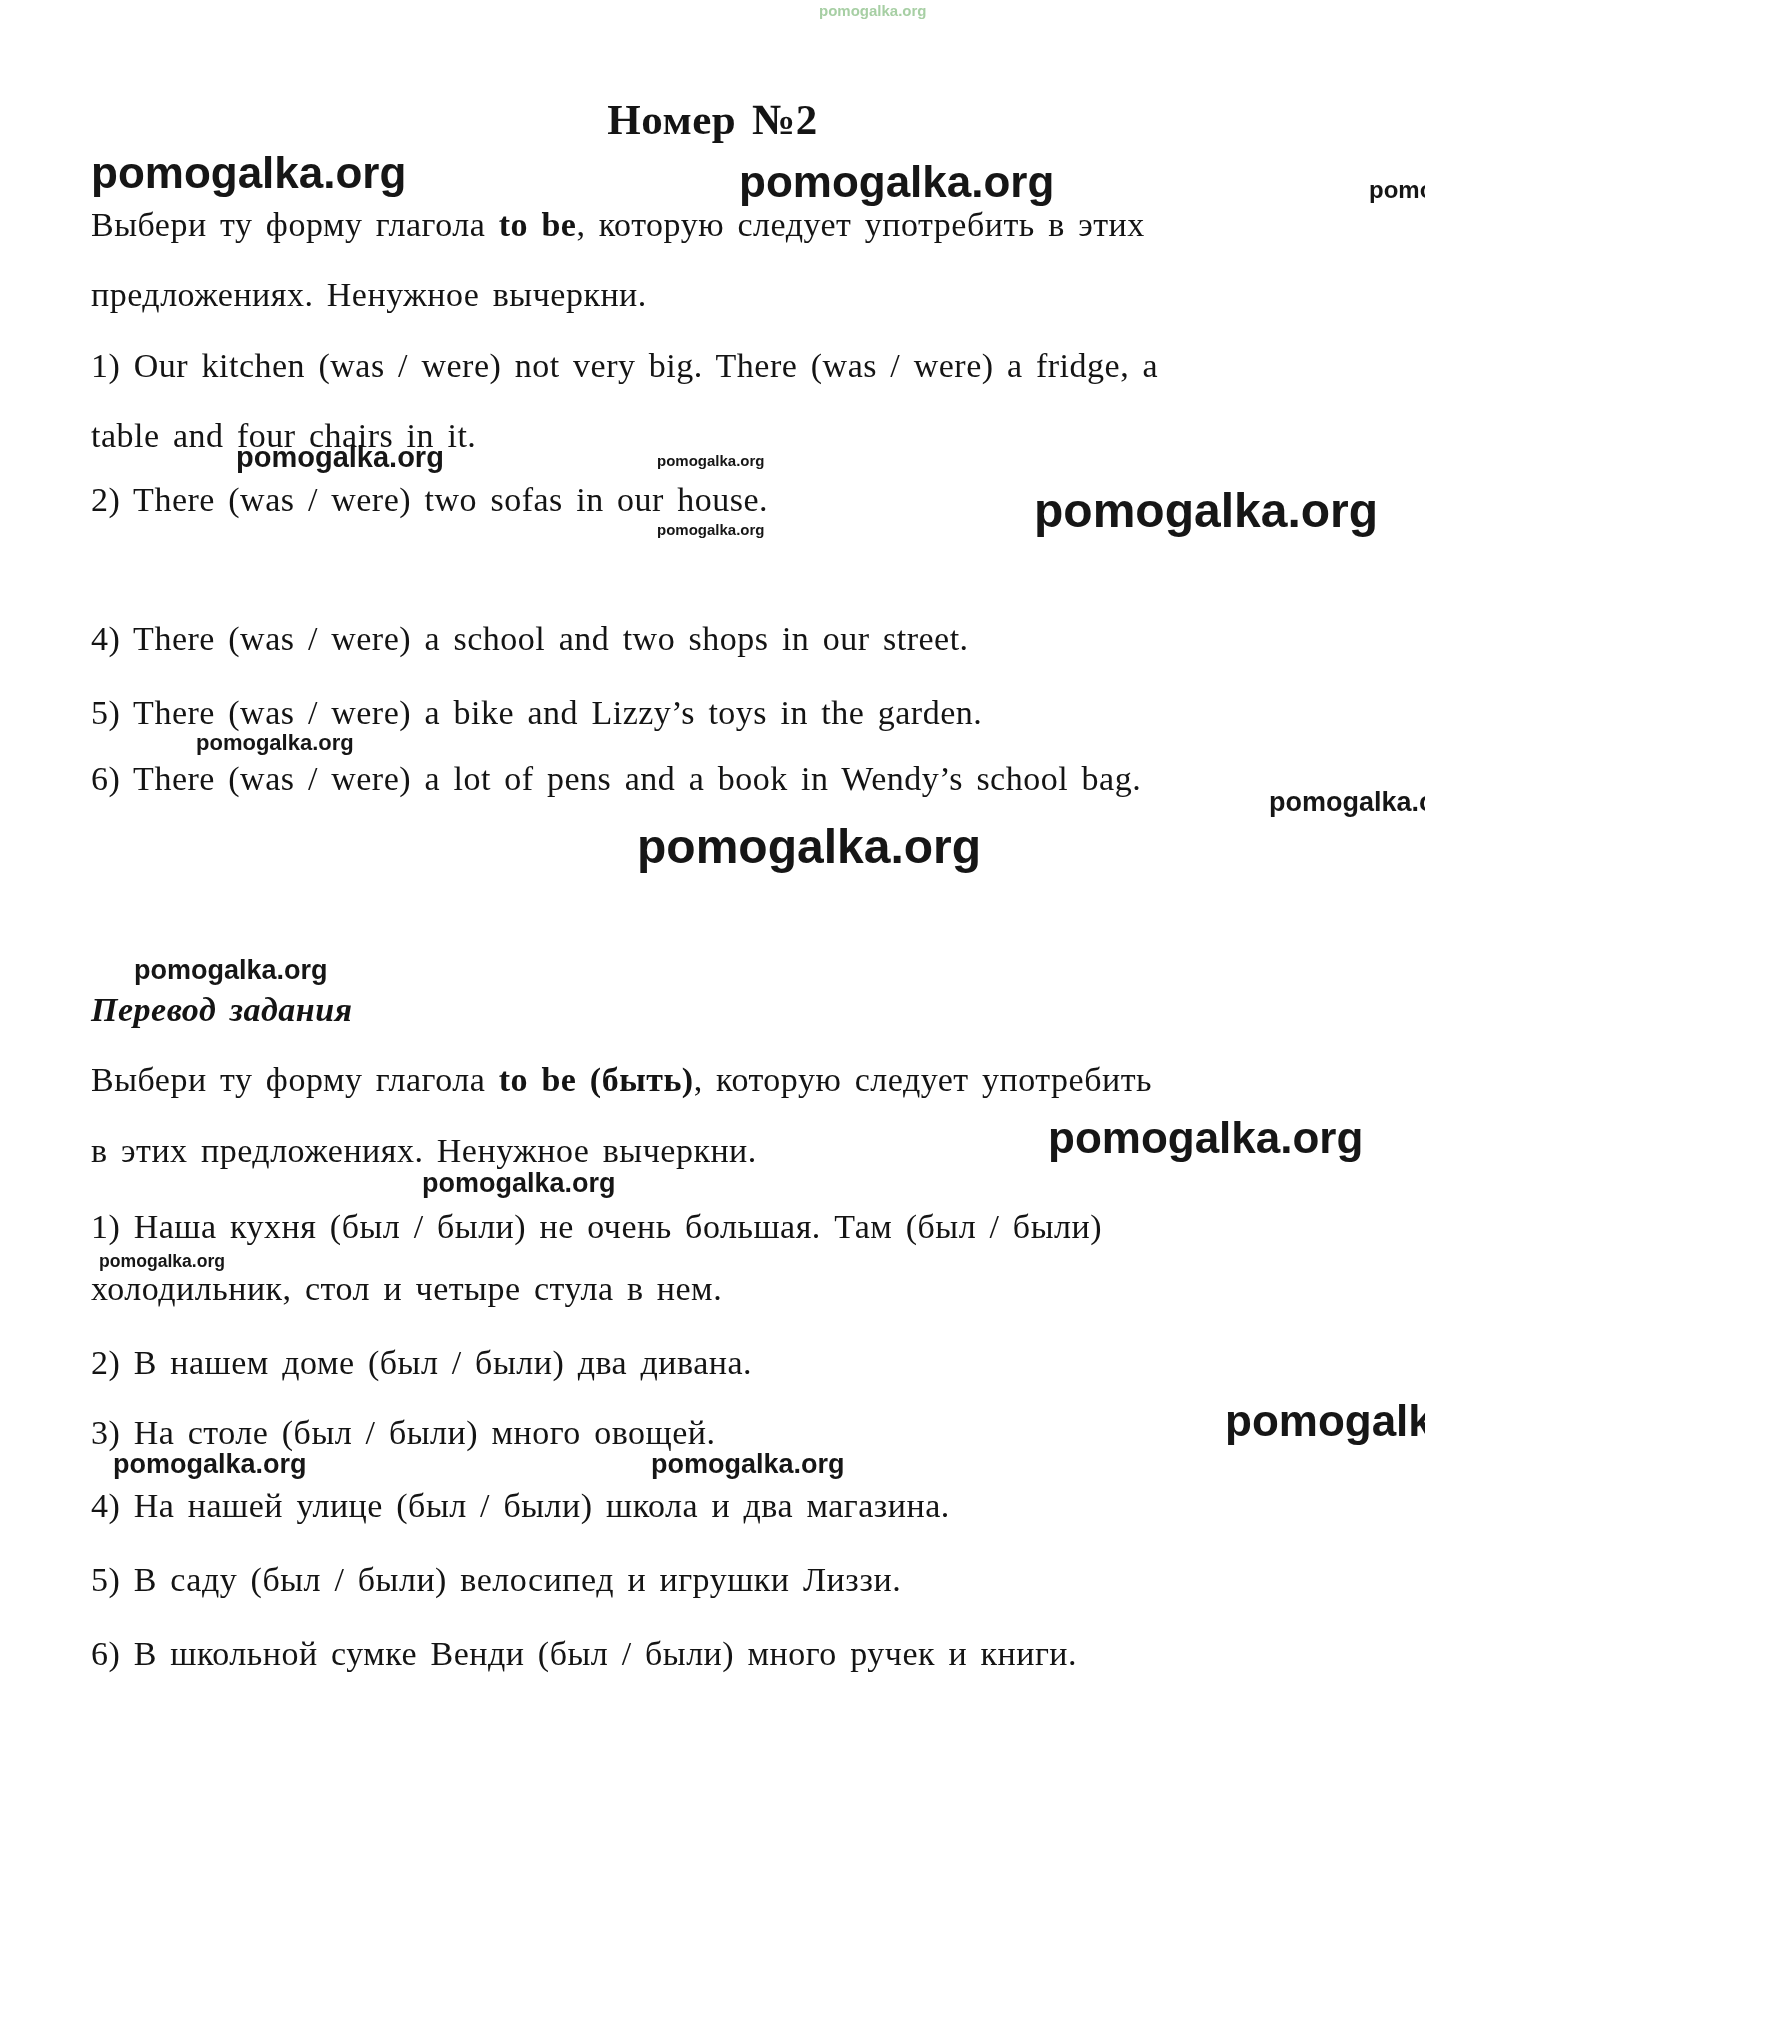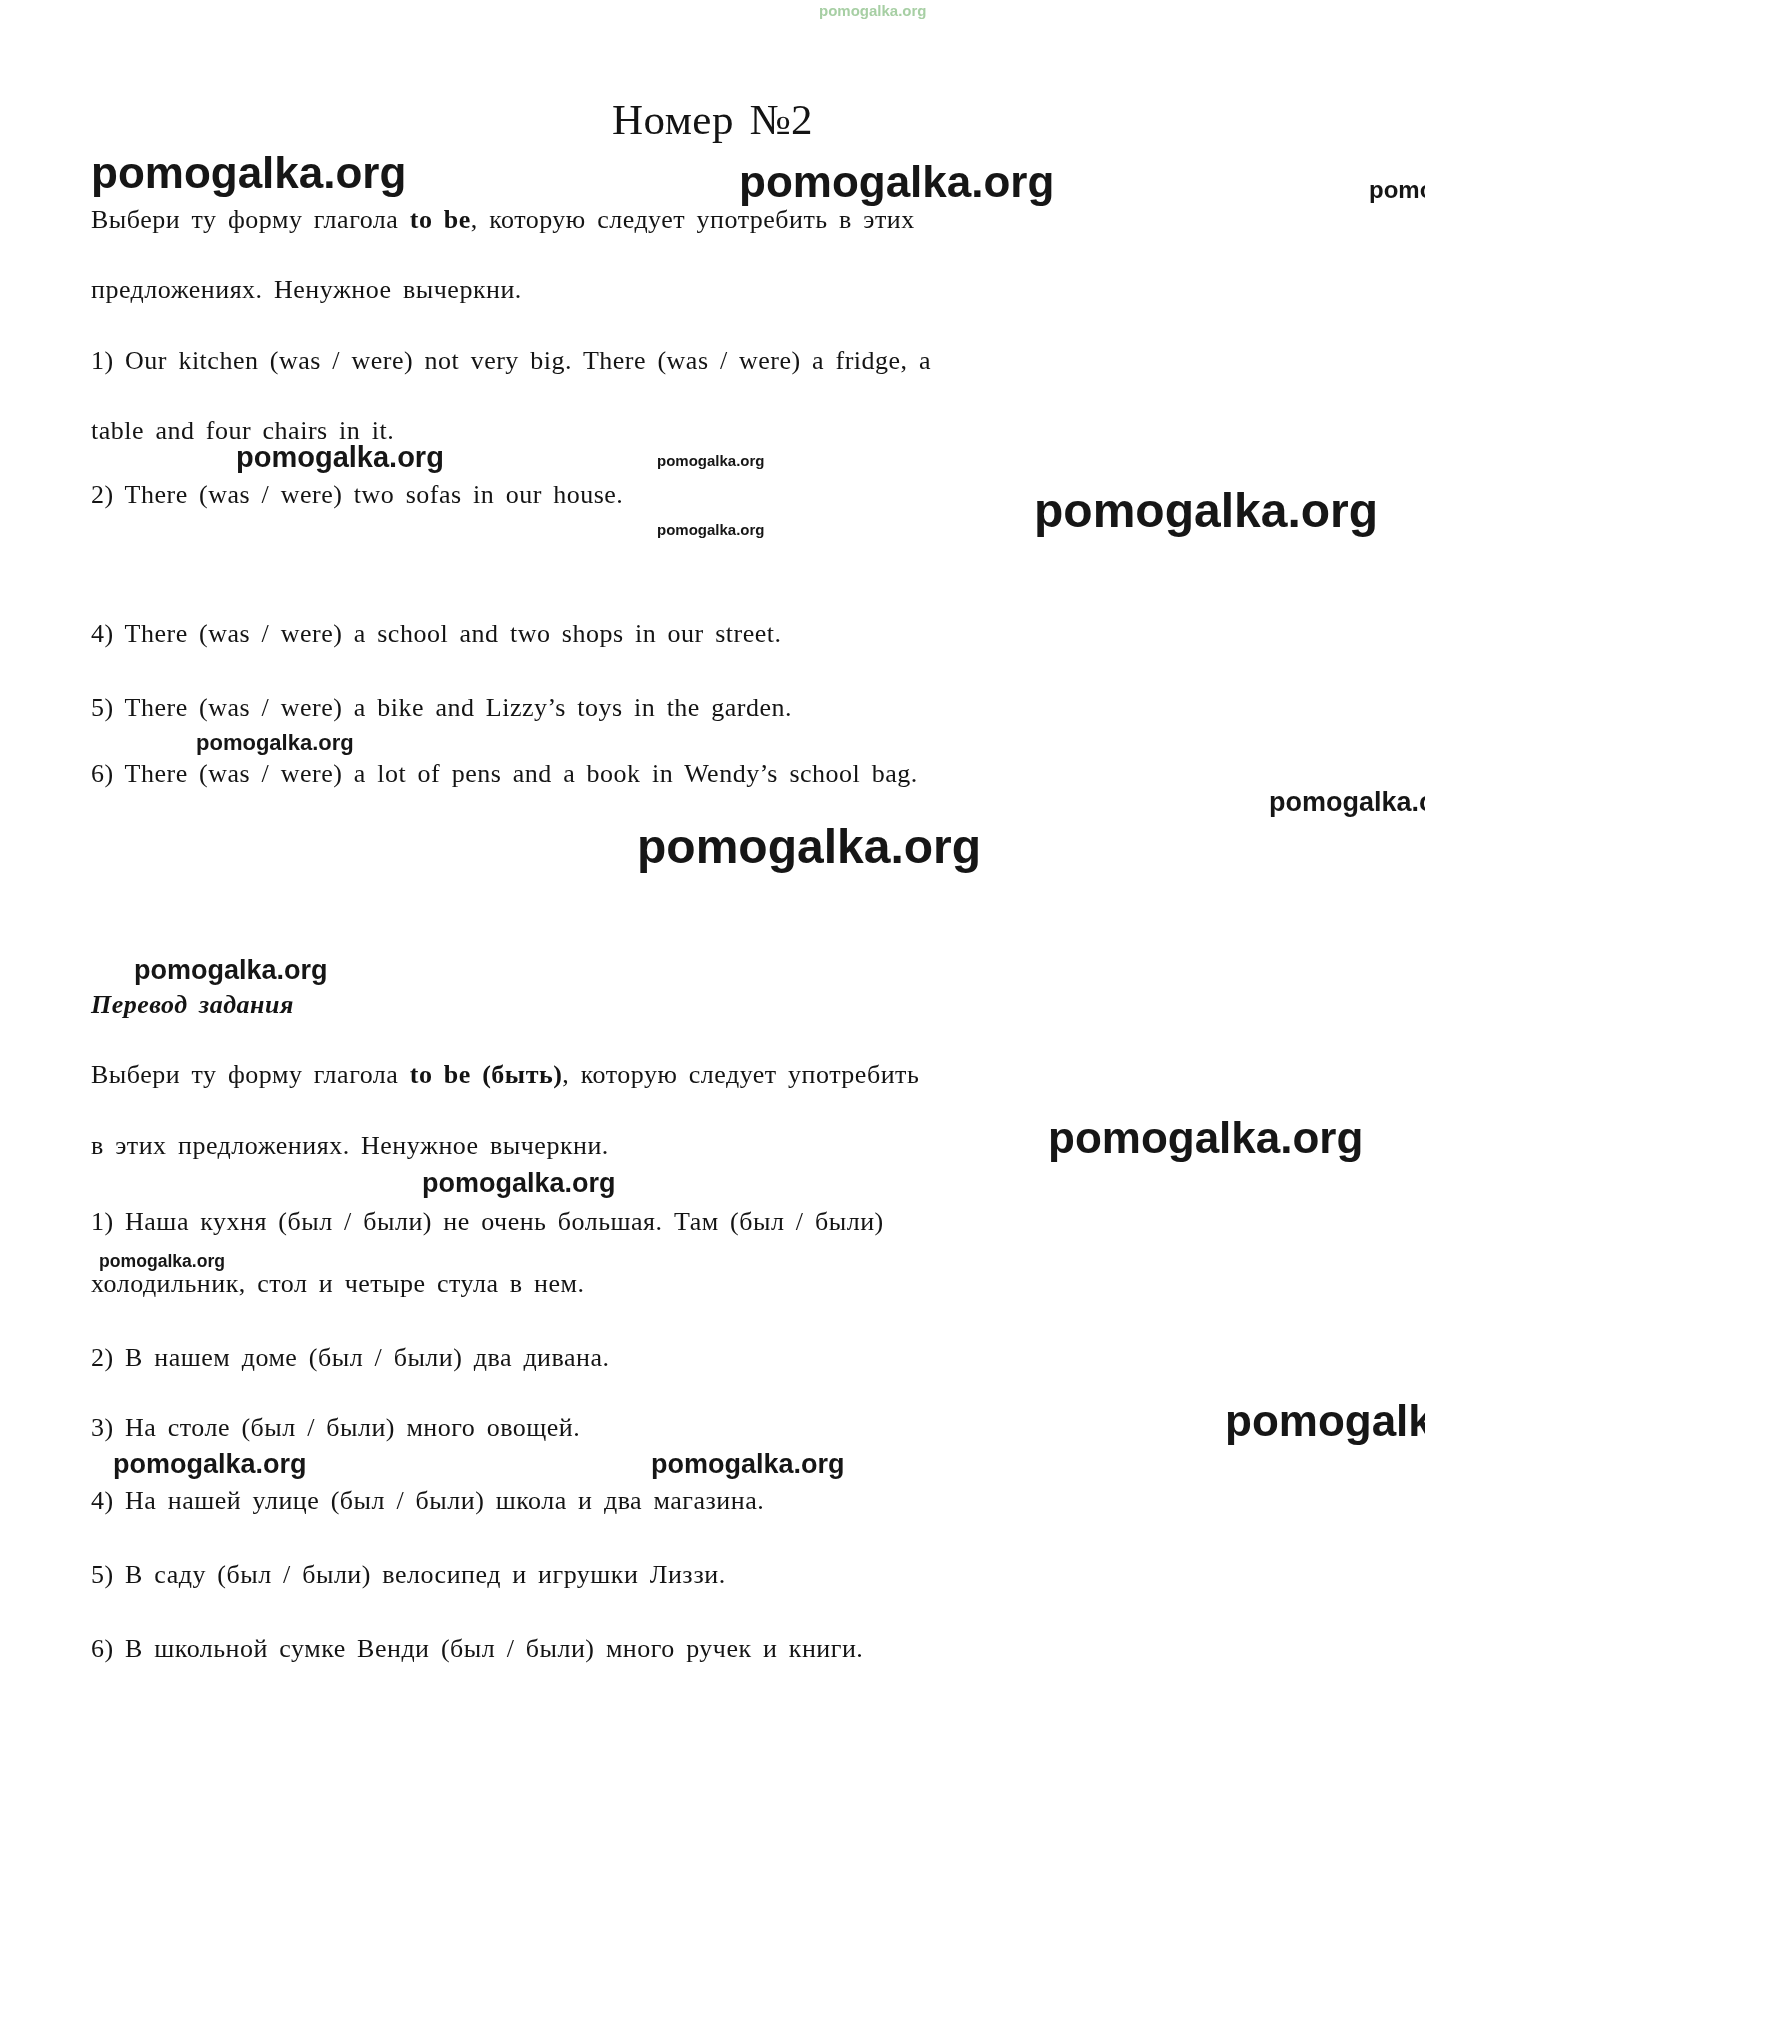--- a/index.html
+++ b/index.html
@@ -9,28 +9,28 @@
     width:1425px;
     height:2035px;
     background:#ffffff;
     overflow:hidden;
     font-family:"Liberation Serif","DejaVu Serif",serif;
     color:#141414;
   }
   .line {
     position:absolute;
     left:91px;
-    font-size:26px;
+    font-size:34px;
     line-height:1.15;
     white-space:nowrap;
     letter-spacing:0.5px;
     word-spacing:4.4px;
   }
   .center { left:0; width:100%; text-align:center; }
-  .title { font-size:43px; }
+  .title { font-size:43px;font-weight:bold; }
   .b { font-weight:bold; }
   .heading-italic { font-weight:bold; font-style:italic; }
   .wm {
     position:absolute;
     font-family:"Liberation Sans","DejaVu Sans",sans-serif;
     font-weight:bold;
     white-space:nowrap;
     color:#161616;
     letter-spacing:0;
   }

